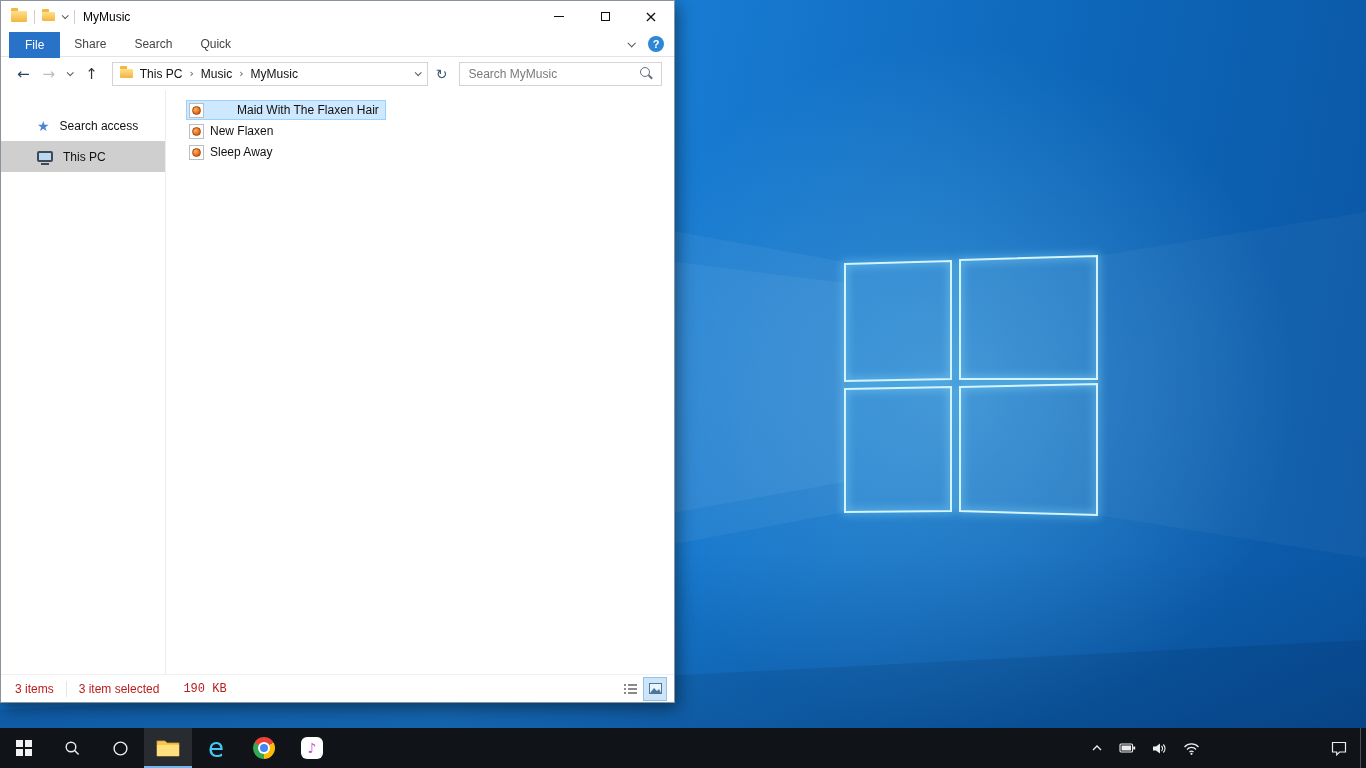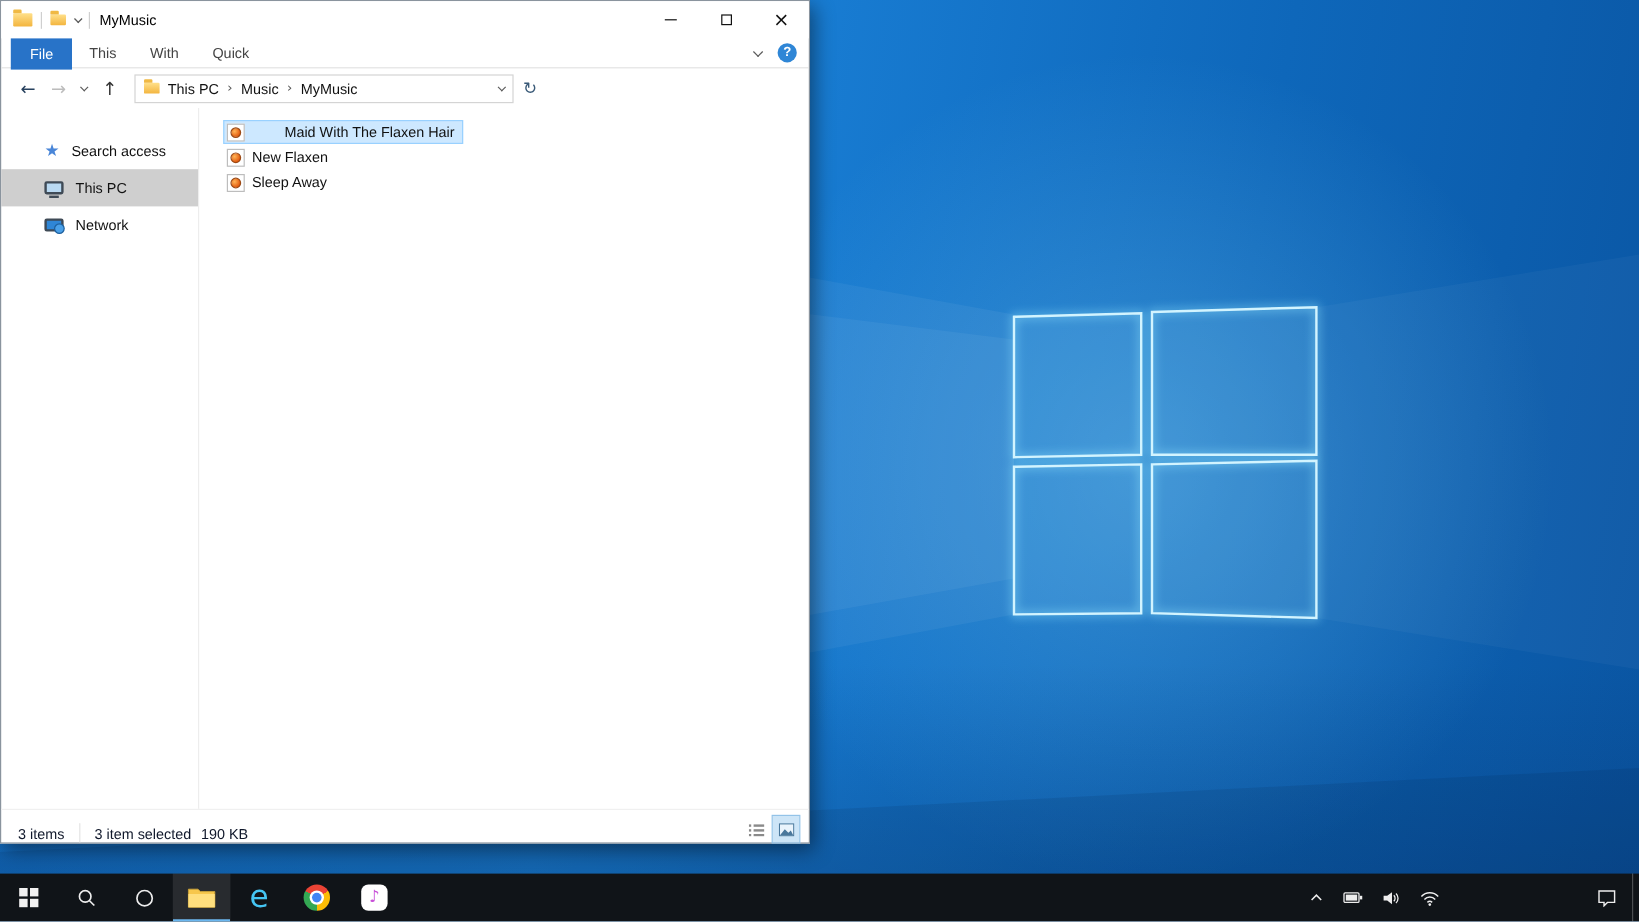--- a/index.html
+++ b/index.html
@@ -81,24 +81,24 @@
 
   .content { flex:1; padding:10px 0 0 20px; }
   .file-row { display:flex; width:max-content; align-items:center; gap:6px; height:20px;
     padding:0 6px 0 2px; color:#111; border:1px solid transparent; margin-bottom:1px; }
   .file-row.selected { background:#cde8ff; border-color:#99d1ff;gap:33px; }
   .media-icon { width:15px; height:15px; background:#fff; border:1px solid #bdbdbd;
     display:flex; align-items:center; justify-content:center; flex:0 0 auto; }
   .media-icon i { display:block; width:9px; height:9px; border-radius:50%;
     background:radial-gradient(circle at 35% 35%, #ffb457, #e2590e 75%); border:1px solid #9c4a15; }
 
-  .statusbar { height:28px; flex:0 0 auto; display:flex; align-items:flex-end; padding:0 8px 0 14px;
-    color:#0f172a; border-top:1px solid #f0f0f0; }
+  .statusbar { height:28px; flex:0 0 auto; display:flex; align-items:center; padding:0 8px 0 14px;
+    color:#b91c1c; border-top:1px solid #f0f0f0; }
   .status-sep { width:1px; height:16px; background:#e4e4e4; margin:0 12px; }
-  .status-size { margin-left:8px; }
+  .status-size { margin-left:24px;font-family:Liberation Mono, monospace; }
   .view-btns { margin-left:auto; display:flex; gap:3px; }
   .view-btn { width:22px; height:22px; display:flex; align-items:center; justify-content:center; }
   .view-btn.active { background:#cde5f7; outline:1px solid #93c3e8; }
 
   
   .taskbar { position:absolute; left:0; top:728px; width:1366px; height:40px; background:#101418;
     display:flex; align-items:stretch; }
   .tb-btn { width:48px; display:flex; align-items:center; justify-content:center; }
   .tb-btn.active { background:rgba(255,255,255,0.10); box-shadow:inset 0 -2px 0 #6cb8f0; }
   .win-logo { display:grid; grid-template-columns:7px 7px; grid-template-rows:7px 7px; gap:2px; }
@@ -168,22 +168,22 @@
           <i></i>
         </div>
       <div class="cap-btn cap-close">
           <span class="glyph">×</span>
         </div>
     </div>
   </div>
 
   <div class="ribbon">
     <div class="tab tab-file">File</div>
-    <div class="tab">This</div>
-    <div class="tab">With</div>
+    <div class="tab">Share</div>
+    <div class="tab">Search</div>
     <div class="tab">Quick</div>
     <div class="ribbon-right">
       <span class="chev"></span>
       <span class="help-circle">?</span>
     </div>
   </div>
 
   <div class="address-row">
     <span class="nav-glyph nav-back">←</span>
     <span class="nav-glyph nav-fwd">→</span>
@@ -195,35 +195,35 @@
       <span class="crumb">This PC</span>
       <span class="crumb-sep glyph">›</span>
       <span class="crumb">Music</span>
       <span class="crumb-sep glyph">›</span>
       <span class="crumb">MyMusic</span>
       <span class="addr-spacer"></span>
       <span class="chev small"></span>
     </div>
     <span class="refresh glyph">↻</span>
 
+    <div class="search-box">
+      <input type="text" placeholder="Search MyMusic" style="">
+      <span class="magnifier"></span>
+    </div>
   </div>
 
   <div class="win-body">
     <div class="sidebar">
       <div class="side-item">
         <span class="star-icon glyph">★</span>
         <span>Search access</span>
       </div>
       <div class="side-item selected">
         <span class="pc-icon"></span>
         <span>This PC</span>
-      </div>
-      <div class="side-item">
-        <span class="net-icon"></span>
-        <span>Network</span>
       </div>
     </div>
 
     <div class="content">
       <div class="file-row selected">
         <span class="media-icon">
             <i></i>
           </span>
         <span>Maid With The Flaxen Hair</span>
       </div>

